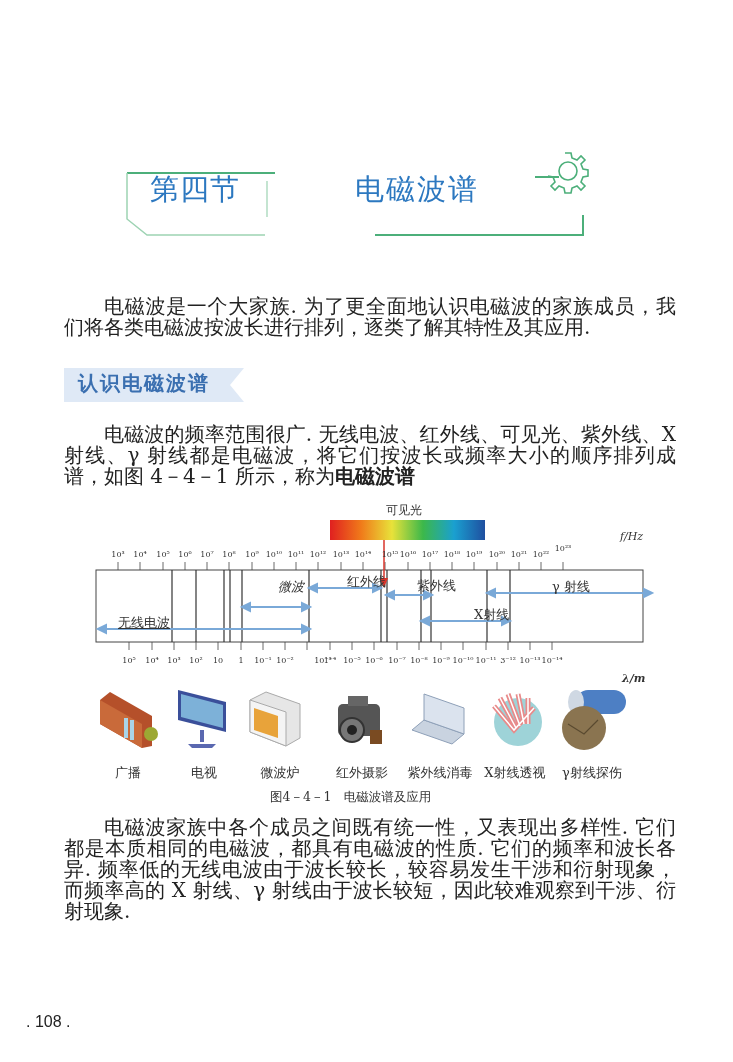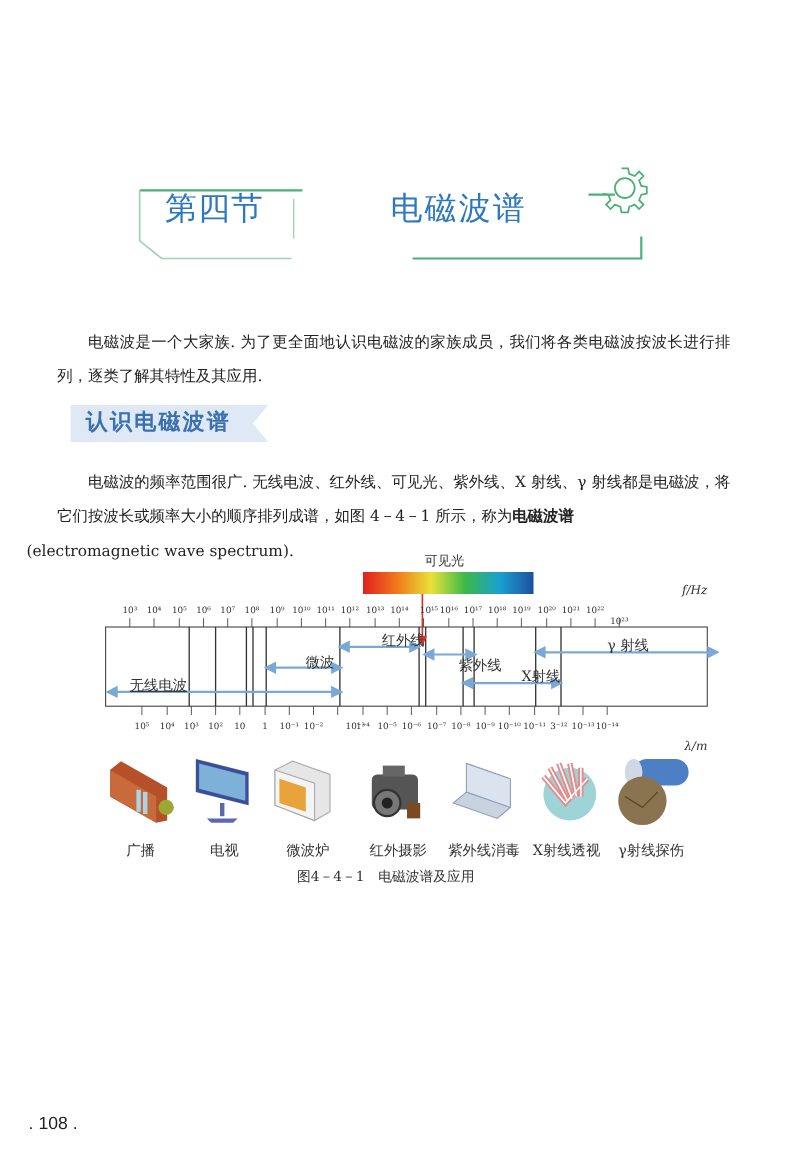--- a/index.html
+++ b/index.html
@@ -3,21 +3,21 @@
 <meta charset="utf-8">
 <style>
   html,body{margin:0;padding:0;}
   body{width:733px;height:1062px;background:#fff;position:relative;overflow:hidden;
        font-family:"DejaVu Serif","Liberation Serif",serif;color:#222;}
   .abs{position:absolute;}
   
   #chap-frame{left:115px;top:155px;width:480px;height:85px;}
   #chap-num{left:150px;top:170px;font-family:"DejaVu Sans","Liberation Sans",sans-serif;font-size:29px;color:#2c78c0;letter-spacing:1px;}
   #chap-title{left:355px;top:170px;font-family:"DejaVu Sans","Liberation Sans",sans-serif;font-size:29px;color:#2c78c0;letter-spacing:2px;}
-  .para{position:absolute;left:52px;width:612px;font-size:14px;line-height:31px;text-align:justify;}
+  .para{position:absolute;left:64px;width:612px;font-size:20px;line-height:21px;text-align:justify;}
   .para p{margin:0;text-indent:2em;}
   
   #sec-head{left:64px;top:368px;width:180px;height:34px;}
   #sec-title{left:78px;top:370px;font-family:"DejaVu Sans","Liberation Sans",sans-serif;font-size:20px;color:#3a6fb0;font-weight:bold;letter-spacing:2px;}
   b.term{font-family:"DejaVu Sans","Liberation Sans",sans-serif;font-weight:bold;}
   
   #figure{left:90px;top:500px;width:570px;height:310px;}
   .tick-label{position:absolute;font-size:8px;color:#333;transform:translateX(-50%);white-space:nowrap;}
   .band-label{position:absolute;font-size:13px;color:#333;white-space:nowrap;}
   .app-label{position:absolute;font-size:13px;color:#333;white-space:nowrap;transform:translateX(-50%);}
@@ -46,21 +46,21 @@
 <div class="para" style="top:296px;">
   <p>电磁波是一个大家族. 为了更全面地认识电磁波的家族成员，我们将各类电磁波按波长进行排列，逐类了解其特性及其应用.</p>
 </div>
 
 <svg id="sec-head" class="abs" viewBox="0 0 180 34">
   <polygon points="0,0 180,0 166,17 180,34 0,34" fill="#dfe9f6"></polygon>
 </svg>
 <div id="sec-title" class="abs">认识电磁波谱</div>
 
 <div class="para" style="top:424px;">
-  <p><span>电磁波的频率范围很广. 无线电波、红外线、可见光、紫外线、X 射线、γ 射线都是电磁波，将它们按波长或频率大小的顺序排列成谱，如图 4－4－1 所示，称为</span><b class="term">电磁波谱</b><br><span style="margin-left:-2em">(electromagnetic wave spectrum).</span></p>
+  <p><span>电磁波的频率范围很广. 无线电波、红外线、可见光、紫外线、X 射线、γ 射线都是电磁波，将它们按波长或频率大小的顺序排列成谱，如图 4－4－1 所示，称为</span><b class="term">电磁波谱</b><br></p>
 </div>
 
 <div id="figure" class="abs">
   <div class="abs" style="left:240px;top:20px;width:155px;height:20px;background:linear-gradient(90deg,#e02020,#f07a1a,#e8e23a,#3cb84a,#1aa0d0,#1f4fa0);"></div>
   <div class="abs" style="left:296px;top:2px;font-size:12px;color:#333;">可见光</div>
   <div class="abs" style="left:530px;top:30px;font-size:11px;font-style:italic;color:#333;">f/Hz</div>
 
   <svg class="abs" style="left:0;top:40px;width:570px;height:110px;" viewBox="0 0 570 110">
     <rect x="6" y="30" width="547" height="72" fill="#fff" stroke="#444" stroke-width="1"></rect>
 
@@ -164,21 +164,21 @@
   <div class="tick-label" style="left:251px;top:50px;">10¹³</div>
   <div class="tick-label" style="left:273px;top:50px;">10¹⁴</div>
   <div class="tick-label" style="left:300px;top:50px;">10¹⁵</div>
   <div class="tick-label" style="left:318px;top:50px;">10¹⁶</div>
   <div class="tick-label" style="left:340px;top:50px;">10¹⁷</div>
   <div class="tick-label" style="left:362px;top:50px;">10¹⁸</div>
   <div class="tick-label" style="left:384px;top:50px;">10¹⁹</div>
   <div class="tick-label" style="left:407px;top:50px;">10²⁰</div>
   <div class="tick-label" style="left:429px;top:50px;">10²¹</div>
   <div class="tick-label" style="left:451px;top:50px;">10²²</div>
-  <div class="tick-label" style="left:473px;top:60px;text-align:right;">10²³</div>
+  <div class="tick-label" style="left:473px;top:44px;text-align:right;">10²³</div>
 
   <div class="tick-label" style="left:39px;top:156px;">10⁵</div>
   <div class="tick-label" style="left:62px;top:156px;">10⁴</div>
   <div class="tick-label" style="left:84px;top:156px;">10³</div>
   <div class="tick-label" style="left:106px;top:156px;">10²</div>
   <div class="tick-label" style="left:128px;top:156px;">10</div>
   <div class="tick-label" style="left:151px;top:156px;">1</div>
   <div class="tick-label" style="left:173px;top:156px;">10⁻¹</div>
   <div class="tick-label" style="left:195px;top:156px;">10⁻²</div>
   <div class="tick-label" style="left:217px;top:156px;margin-left:16px;">10⁻³</div>
@@ -186,26 +186,26 @@
   <div class="tick-label" style="left:262px;top:156px;">10⁻⁵</div>
   <div class="tick-label" style="left:284px;top:156px;">10⁻⁶</div>
   <div class="tick-label" style="left:307px;top:156px;">10⁻⁷</div>
   <div class="tick-label" style="left:329px;top:156px;">10⁻⁸</div>
   <div class="tick-label" style="left:351px;top:156px;">10⁻⁹</div>
   <div class="tick-label" style="left:373px;top:156px;">10⁻¹⁰</div>
   <div class="tick-label" style="left:396px;top:156px;">10⁻¹¹</div>
   <div class="tick-label" style="left:418px;top:156px;">3⁻¹²</div>
   <div class="tick-label" style="left:440px;top:156px;">10⁻¹³</div>
   <div class="tick-label" style="left:462px;top:156px;">10⁻¹⁴</div>
-  <div class="abs" style="left:532px;top:172px;font-size:11px;font-style:italic;color:#333;">λ/m</div>
+  <div class="abs" style="left:532px;top:172px;font-size:11px;font-style:italic;color:#333;font-weight:bold;">λ/m</div>
 
   <div class="band-label" style="left:28px;top:114px;text-decoration:underline;">无线电波</div>
-  <div class="band-label" style="left:188px;top:93px;">微波</div>
+  <div class="band-label" style="left:188px;top:78px;font-style:italic;">微波</div>
   <div class="band-label" style="left:257px;top:73px;">红外线</div>
-  <div class="band-label" style="left:327px;top:96px;text-align:center;">紫外线</div>
+  <div class="band-label" style="left:327px;top:77px;text-align:center;">紫外线</div>
   <div class="band-label" style="left:384px;top:106px;">X射线</div>
   <div class="band-label" style="left:462px;top:78px;text-align:right;">γ 射线</div>
 
   <svg class="abs" style="left:6px;top:188px;width:64px;height:62px;" viewBox="0 0 64 62">
     <polygon points="4,12 14,4 56,28 56,58 46,60 4,36" fill="#b5502a"></polygon>
     <polygon points="4,12 46,36 46,60 4,36" fill="#c96a3a"></polygon>
     <rect x="28" y="30" width="4" height="20" fill="#a9d4e8"></rect>
       <rect x="34" y="32" width="4" height="20" fill="#a9d4e8"></rect>
     <circle cx="55" cy="46" r="7" fill="#9ca833"></circle>
   </svg>
@@ -247,15 +247,16 @@
   <div class="app-label" style="left:114px;top:264px;">电视</div>
   <div class="app-label" style="left:190px;top:264px;">微波炉</div>
   <div class="app-label" style="left:272px;top:264px;">红外摄影</div>
   <div class="app-label" style="left:350px;top:264px;">紫外线消毒</div>
   <div class="app-label" style="left:425px;top:264px;">X射线透视</div>
   <div class="app-label" style="left:502px;top:264px;">γ射线探伤</div>
 </div>
 <div id="fig-caption" class="abs">图4－4－1　电磁波谱及应用</div>
 
 <div class="para" style="top:817px;">
+  <p>电磁波家族中各个成员之间既有统一性，又表现出多样性. 它们都是本质相同的电磁波，都具有电磁波的性质. 它们的频率和波长各异. 频率低的无线电波由于波长较长，较容易发生干涉和衍射现象，而频率高的 X 射线、γ 射线由于波长较短，因此较难观察到干涉、衍射现象.</p>
 </div>
 
 <div id="page-num" class="abs">. 108 .</div>
 
 </body></html>

